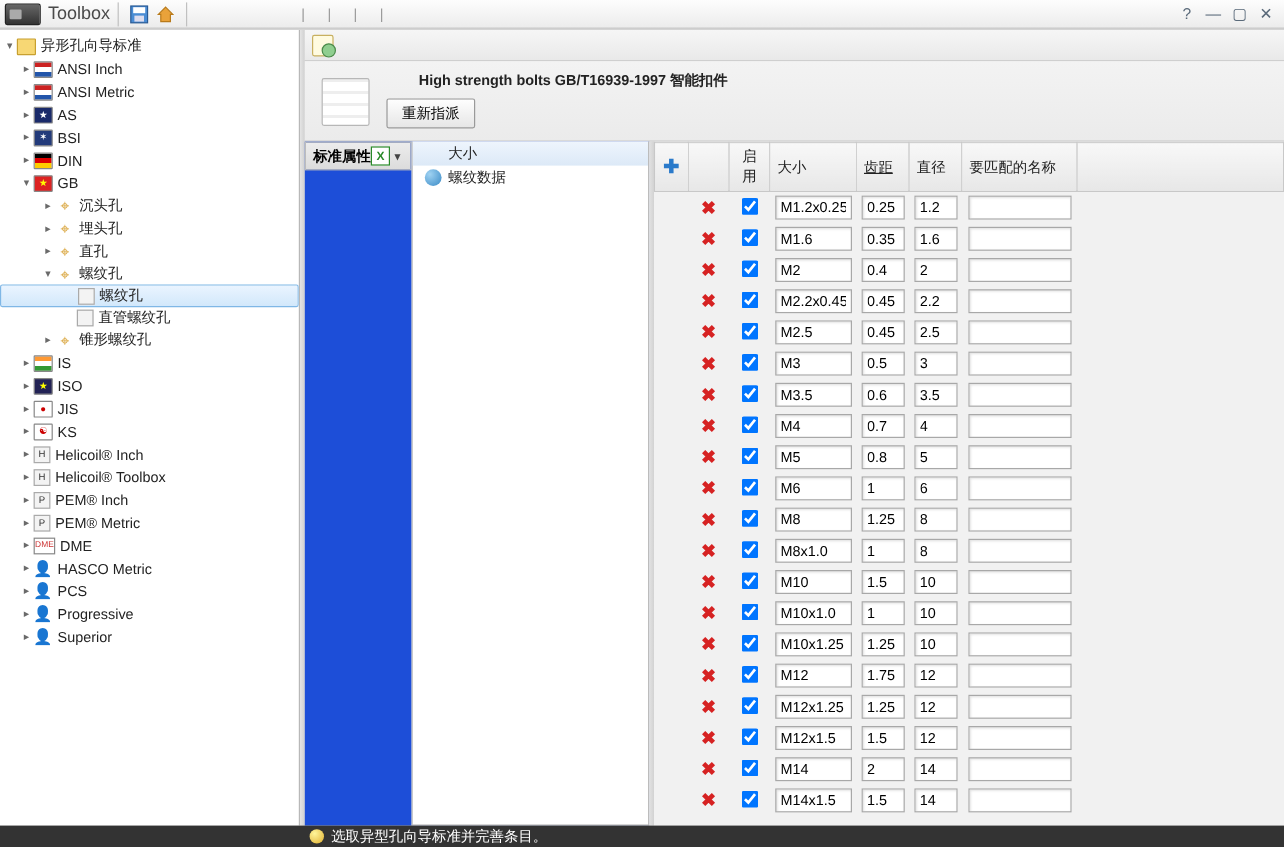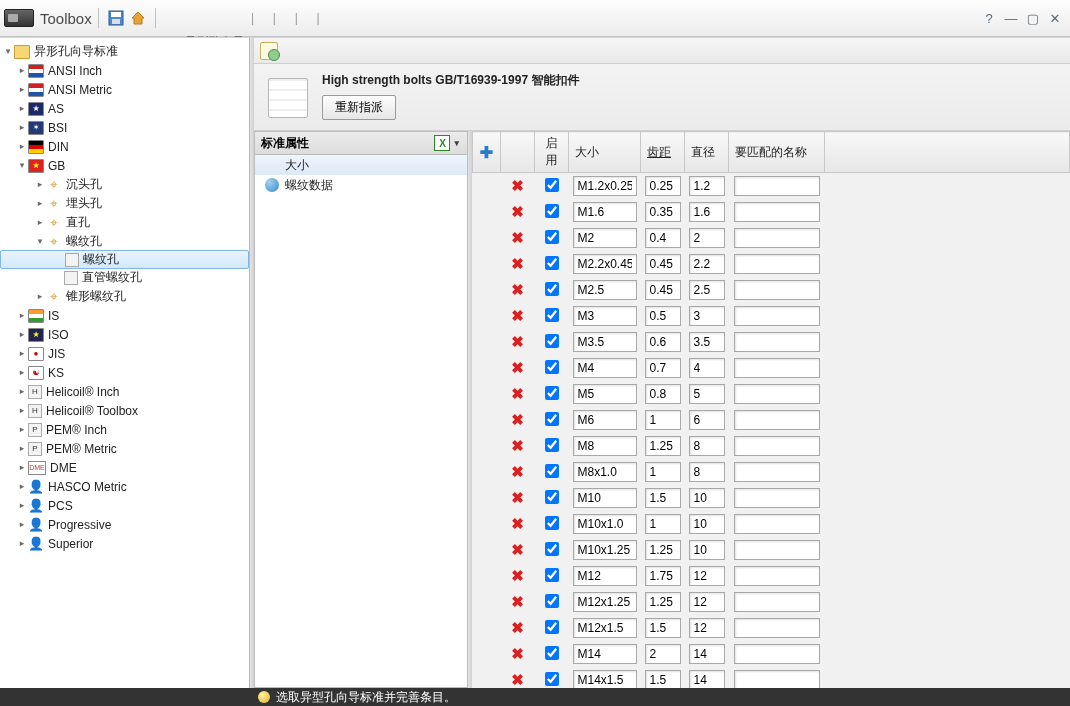--- a/index.html
+++ b/index.html
@@ -9,21 +9,21 @@
   background: #e8e8e8;
   width: 1070px;
   height: 706px;
   overflow: hidden;
   display: flex;
   flex-direction: column;
 }
 
 
 .title-bar {
-  height: 37px;
+  height: 24px;
   background: linear-gradient(to bottom, #fdfdfd, #ececec);
   border-bottom: 1px solid #c4c4c4;
   display: flex;
   align-items: center;
   padding: 0 4px;
 }
 .title-bar .logo {
   width: 30px; height: 18px;
   background: linear-gradient(to bottom, #666, #333);
   border: 1px solid #222;
@@ -165,38 +165,38 @@
   background: #fff;
   border: 1px solid #b7b7b7;
   border-radius: 2px;
   margin-right: 14px;
   margin-top: 6px;
   display:flex; align-items:center; justify-content:center;
   color:#888; font-size:10px;
   background-image: repeating-linear-gradient(#eee 0 2px, #fff 2px 10px);
 }
 .part-info { flex:1; }
-.part-title { font-weight: bold; color:#222; }
+.part-title { font-weight: bold; color:#222;margin-left:27px; }
 .part-path { font-style: italic; color:#555; margin-top:2px; }
 .reassign-btn {
   margin-top: 6px; padding: 3px 12px;
   background:linear-gradient(to bottom,#fefefe,#e6e6e6);
   border:1px solid #9a9a9a; border-radius:2px;
   font-size:12px; cursor:pointer;
 }
 
 .right-body {
   flex:1; display:flex; min-height:0;
 }
 
 
 .props-pane {
-  width: 214px;
-  display:flex; flex-direction:column;
-  background:#d946ef;
+  width: 287px;
+  display:flex; flex-direction:row;
+  background:#1d4ed8;
 }
 .props-header {
   height: 24px;
   background: linear-gradient(to bottom,#ececec,#dcdcdc);
   border: 1px solid #bcbcbc;
   display:flex; align-items:center;
   padding: 0 6px;
   font-weight: bold;
 }
 .props-header .spacer { flex:1; }

